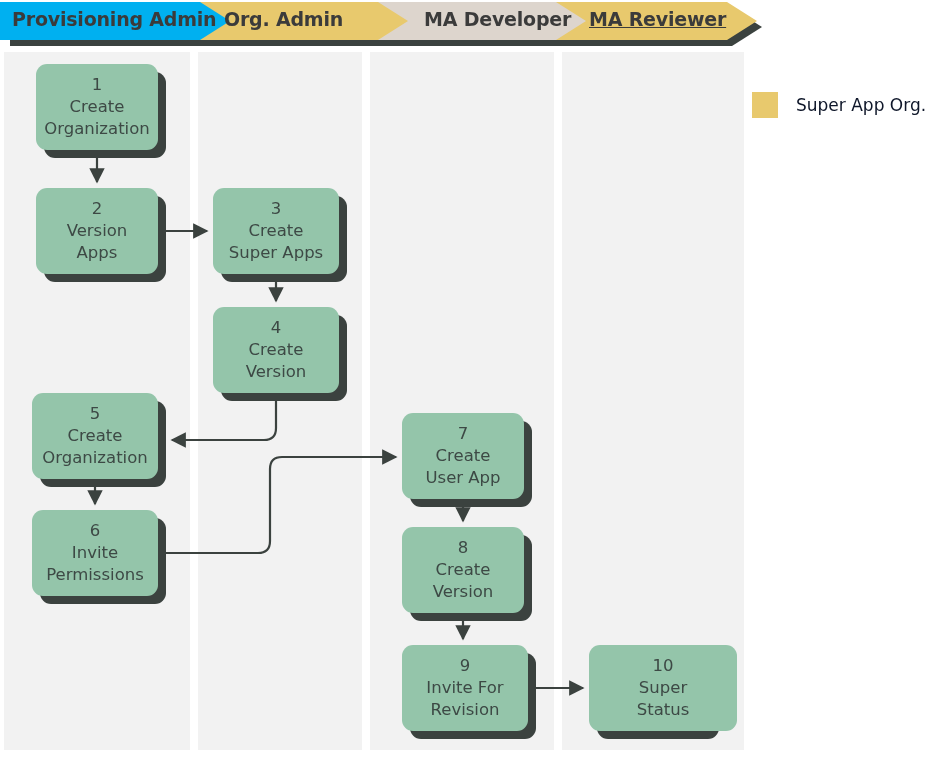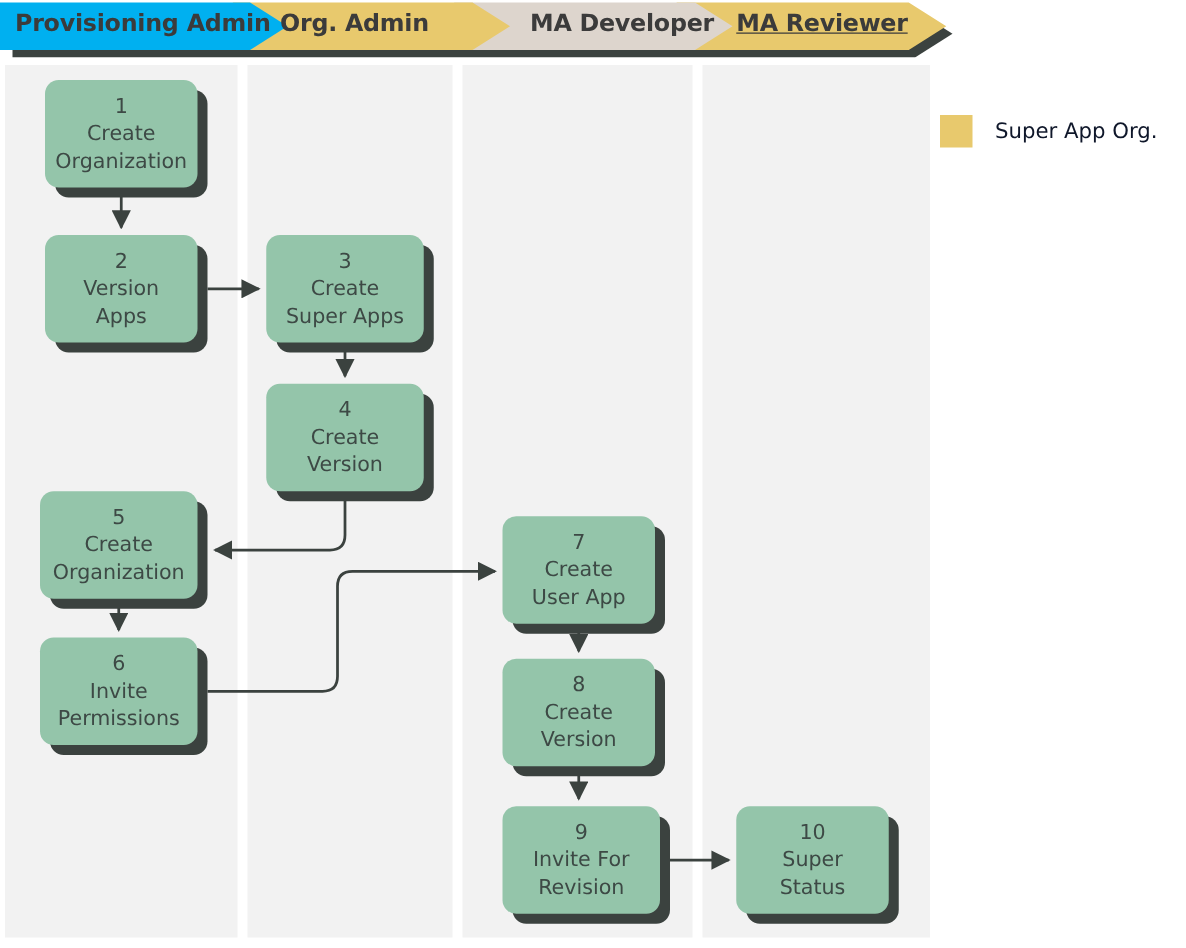--- a/index.html
+++ b/index.html
@@ -217,21 +217,21 @@
       <span class="ttl">Create</span>
       <span class="ttl">Version</span>
     </div>
 
     <div class="node" style="left:402px; top:645px; width:126px; height:86px;">
       <span class="num">9</span>
       <span class="ttl">Invite For</span>
       <span class="ttl">Revision</span>
     </div>
 
-    <div class="node" style="left:589px; top:645px; width:122px; height:86px;">
+    <div class="node" style="left:589px; top:645px; width:148px; height:86px;">
       <span class="num">10</span>
       <span class="ttl">Super</span>
       <span class="ttl">Status</span>
     </div>
 
   </div>
 
   <div id="legend">
     <div class="legend-row">
       <div class="legend-sw" style="background:#e8c96d;"></div>

